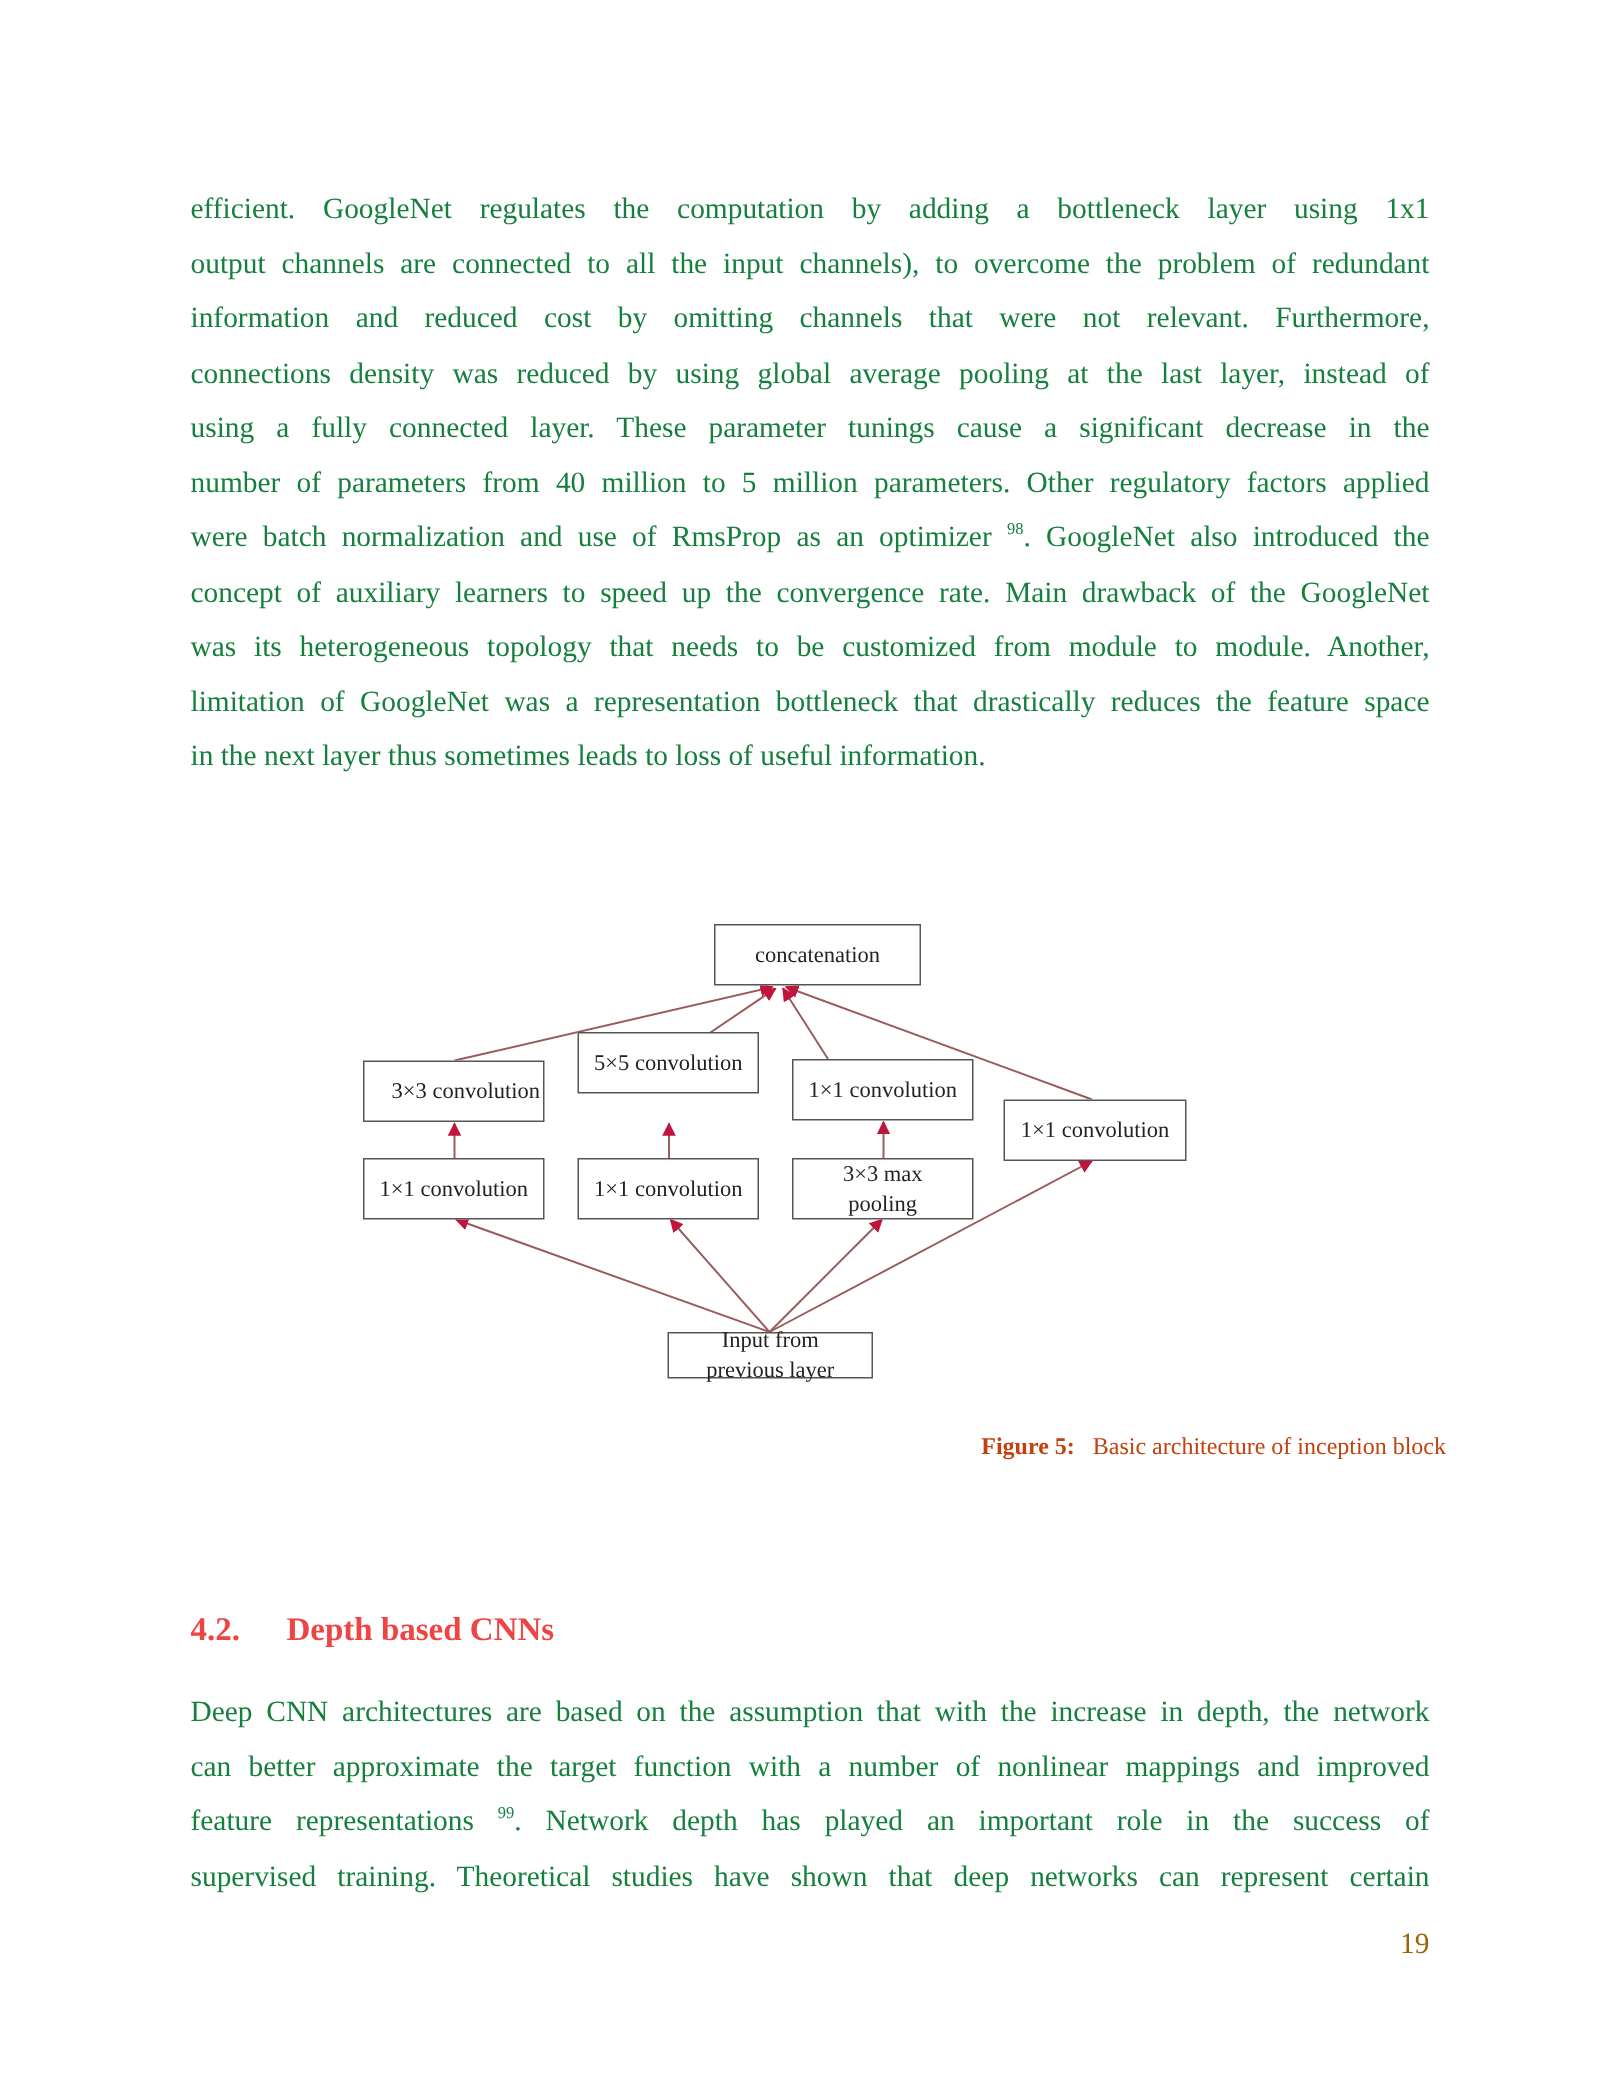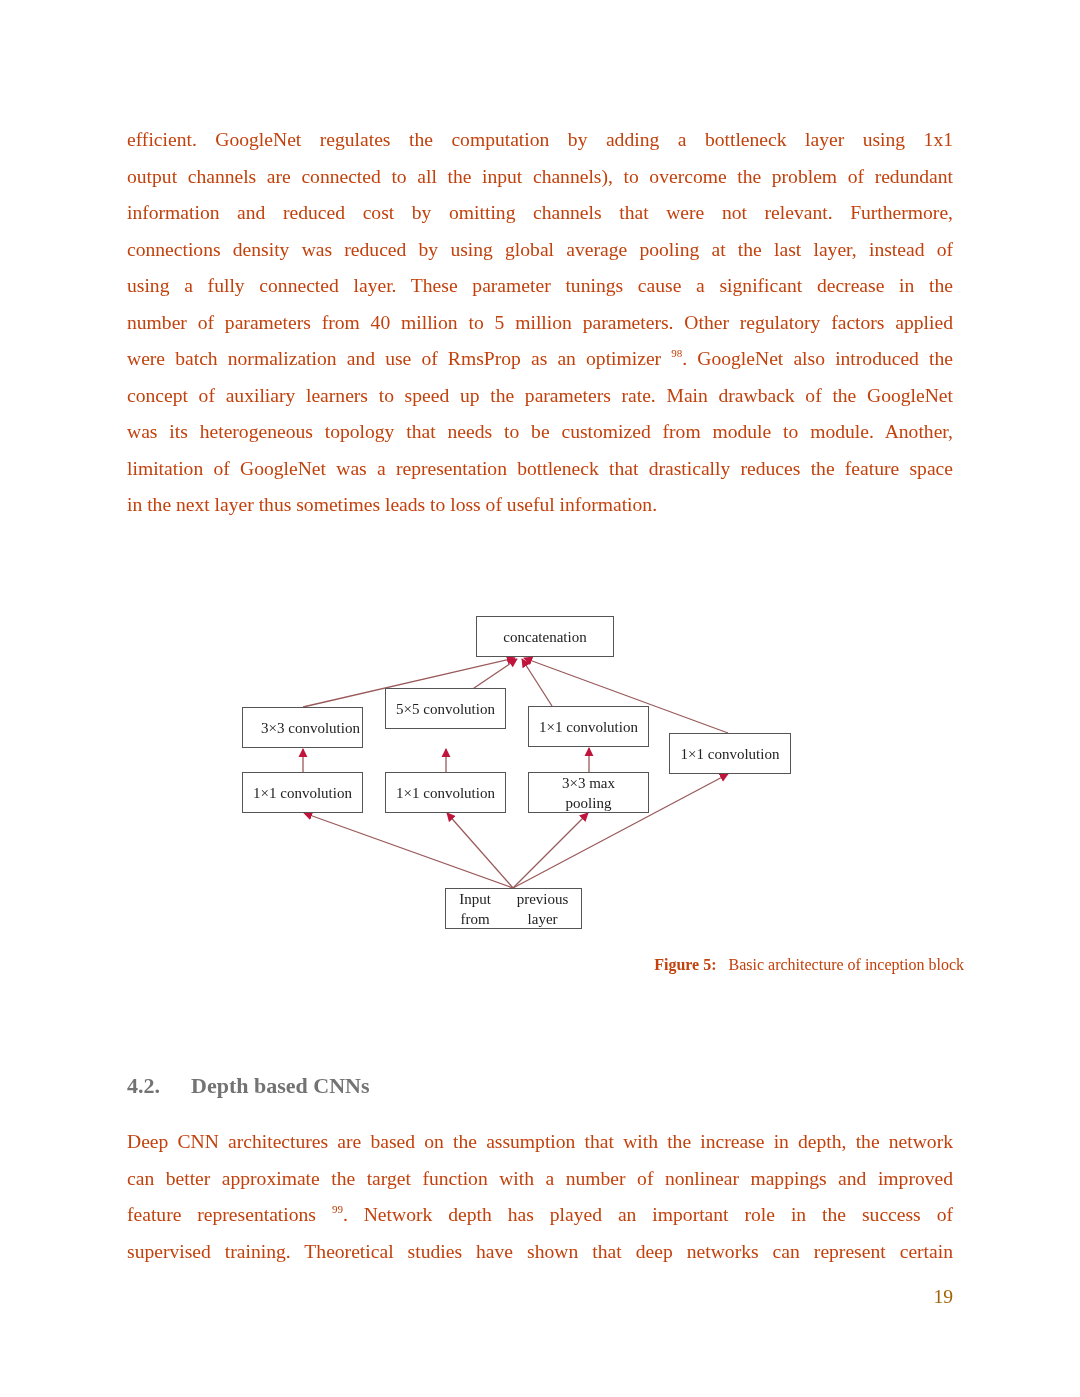--- a/index.html
+++ b/index.html
@@ -1,61 +1,61 @@
 <!DOCTYPE html>
 <html><head>
 <meta charset="utf-8">
 <style>
   html, body { margin: 0; padding: 0; background: #ffffff; }
   body { width: 1080px; height: 1397px; position: relative; overflow: hidden; }
   .page { position: absolute; left: 0; top: 0; width: 1080px; height: 1397px; background: #fff; }
   .para {
     position: absolute; left: 127px; width: 826px;
-    font-family: "Liberation Serif", serif; font-size: 19.6px; color: #c2410c;
+    font-family: "Liberation Serif", serif; font-size: 19.6px; color: #15803d;
     line-height: 36.5px; text-align: justify;
   }
   .para .line { display: block; text-align: justify; text-align-last: justify; height: 36.5px; white-space: nowrap; }
   .para .line.last { text-align-last: left; }
   sup { font-size: 11px; vertical-align: 8px; line-height: 0; }
   .diagram { position: absolute; left: 0; top: 0; width: 1080px; height: 1000px; pointer-events: none; }
   .box {
     position: absolute; border: 1.3px solid #555; background: #fff;
     font-family: "Liberation Serif", serif; font-size: 15px; color: #222;
     display: flex; align-items: center; justify-content: center; text-align: center;
     line-height: 20px; box-sizing: border-box;
   }
   .caption {
     position: absolute; top: 956px; left: 0; width: 964px; text-align: right;
     font-family: "Liberation Serif", serif; font-size: 16px; color: #c2410c;
   }
   .caption b { font-weight: bold; margin-right: 12px; }
   .heading {
     position: absolute; left: 127px; top: 1073px;
-    font-family: "Liberation Serif", serif; font-weight: bold; font-size: 22px; color: #737373;
+    font-family: "Liberation Serif", serif; font-weight: bold; font-size: 22px; color: #ef4444;
   }
   .heading .num { display: inline-block; width: 64px; }
   .pagenum {
     position: absolute; left: 930px; top: 1286px; width: 23px; text-align: right;
     font-family: "Liberation Serif", serif; font-size: 19.6px; color: #a16207;
   }
 </style>
 </head>
 <body>
 
 <div class="page">
 
   <div class="para" style="top:122px;">
     <span class="line">efficient. GoogleNet regulates the computation by adding a bottleneck layer using 1x1</span>
     <span class="line">output channels are connected to all the input channels), to overcome the problem of redundant</span>
     <span class="line">information and reduced cost by omitting channels that were not relevant. Furthermore,</span>
     <span class="line">connections density was reduced by using global average pooling at the last layer, instead of</span>
     <span class="line">using a fully connected layer. These parameter tunings cause a significant decrease in the</span>
     <span class="line">number of parameters from 40 million to 5 million parameters. Other regulatory factors applied</span>
     <span class="line"><span>were batch normalization and use of RmsProp as an optimizer </span><sup>98</sup><span>. GoogleNet also introduced the</span></span>
-    <span class="line">concept of auxiliary learners to speed up the parameters rate. Main drawback of the GoogleNet</span>
+    <span class="line">concept of auxiliary learners to speed up the convergence rate. Main drawback of the GoogleNet</span>
     <span class="line">was its heterogeneous topology that needs to be customized from module to module. Another,</span>
     <span class="line">limitation of GoogleNet was a representation bottleneck that drastically reduces the feature space</span>
     <span class="line last">in the next layer thus sometimes leads to loss of useful information.</span>
   </div>
 
   <svg class="diagram" viewBox="0 0 1080 1000" width="1080" height="1000">
     <defs>
       <marker id="arr" viewBox="0 0 10 10" refX="9" refY="5" markerWidth="7" markerHeight="7" orient="auto-start-reverse">
         <path d="M0,0 L10,5 L0,10 z" fill="#c0143c"></path>
       </marker>
@@ -85,21 +85,21 @@
   <div class="box" style="left:528px; top:706px; width:121px; height:41px;">1×1 convolution</div>
   <div class="box" style="left:669px; top:733px; width:122px; height:41px;">1×1 convolution</div>
 
   <div class="box" style="left:242px; top:772px; width:121px; height:41px;">1×1 convolution</div>
   <div class="box" style="left:385px; top:772px; width:121px; height:41px;">1×1 convolution</div>
   <div class="box" style="left:528px; top:772px; width:121px; height:41px; flex-direction:column;text-align:center;">
     <span>3×3 max</span>
     <span>pooling</span>
   </div>
 
-  <div class="box" style="left:445px; top:888px; width:137px; height:41px; flex-direction:row;">
+  <div class="box" style="left:445px; top:888px; width:137px; height:31px; flex-direction:column;">
     <span>Input from</span>
     <span>previous layer</span>
   </div>
 
   <div class="caption">
     <b>Figure 5:</b><span>Basic architecture of inception block</span>
   </div>
 
   <div class="heading">
     <span class="num">4.2.</span><span>Depth based CNNs</span>

